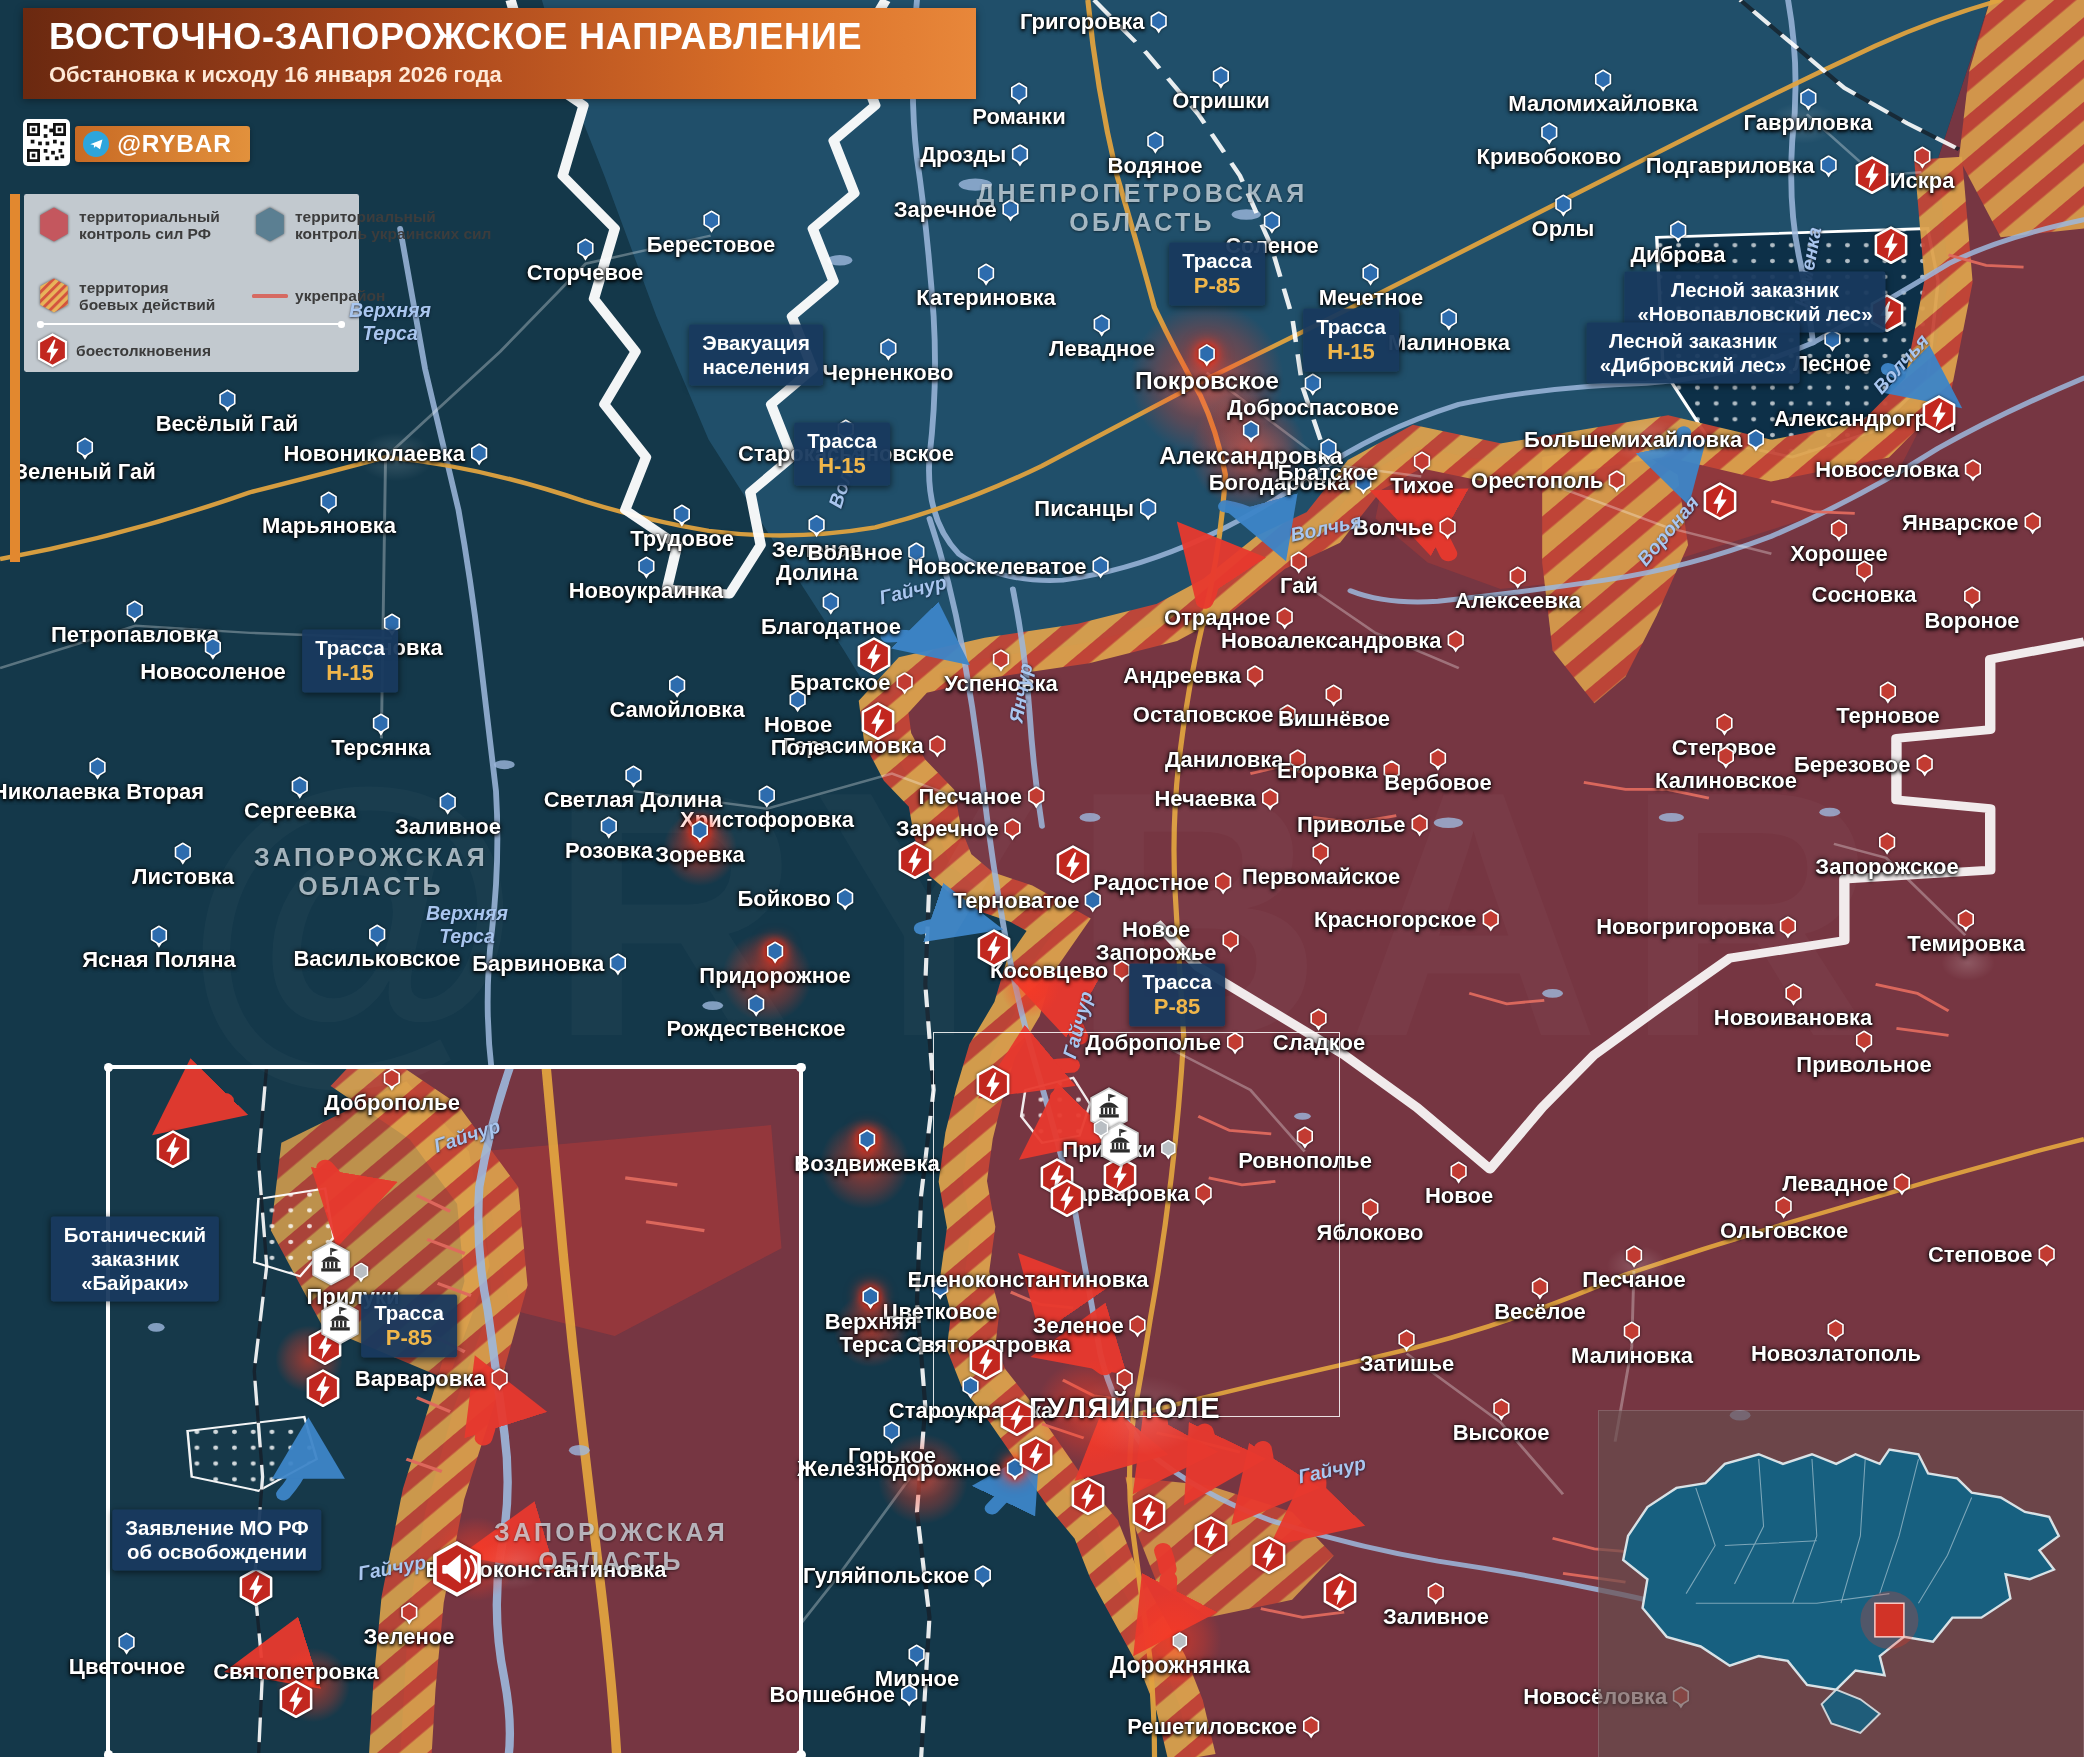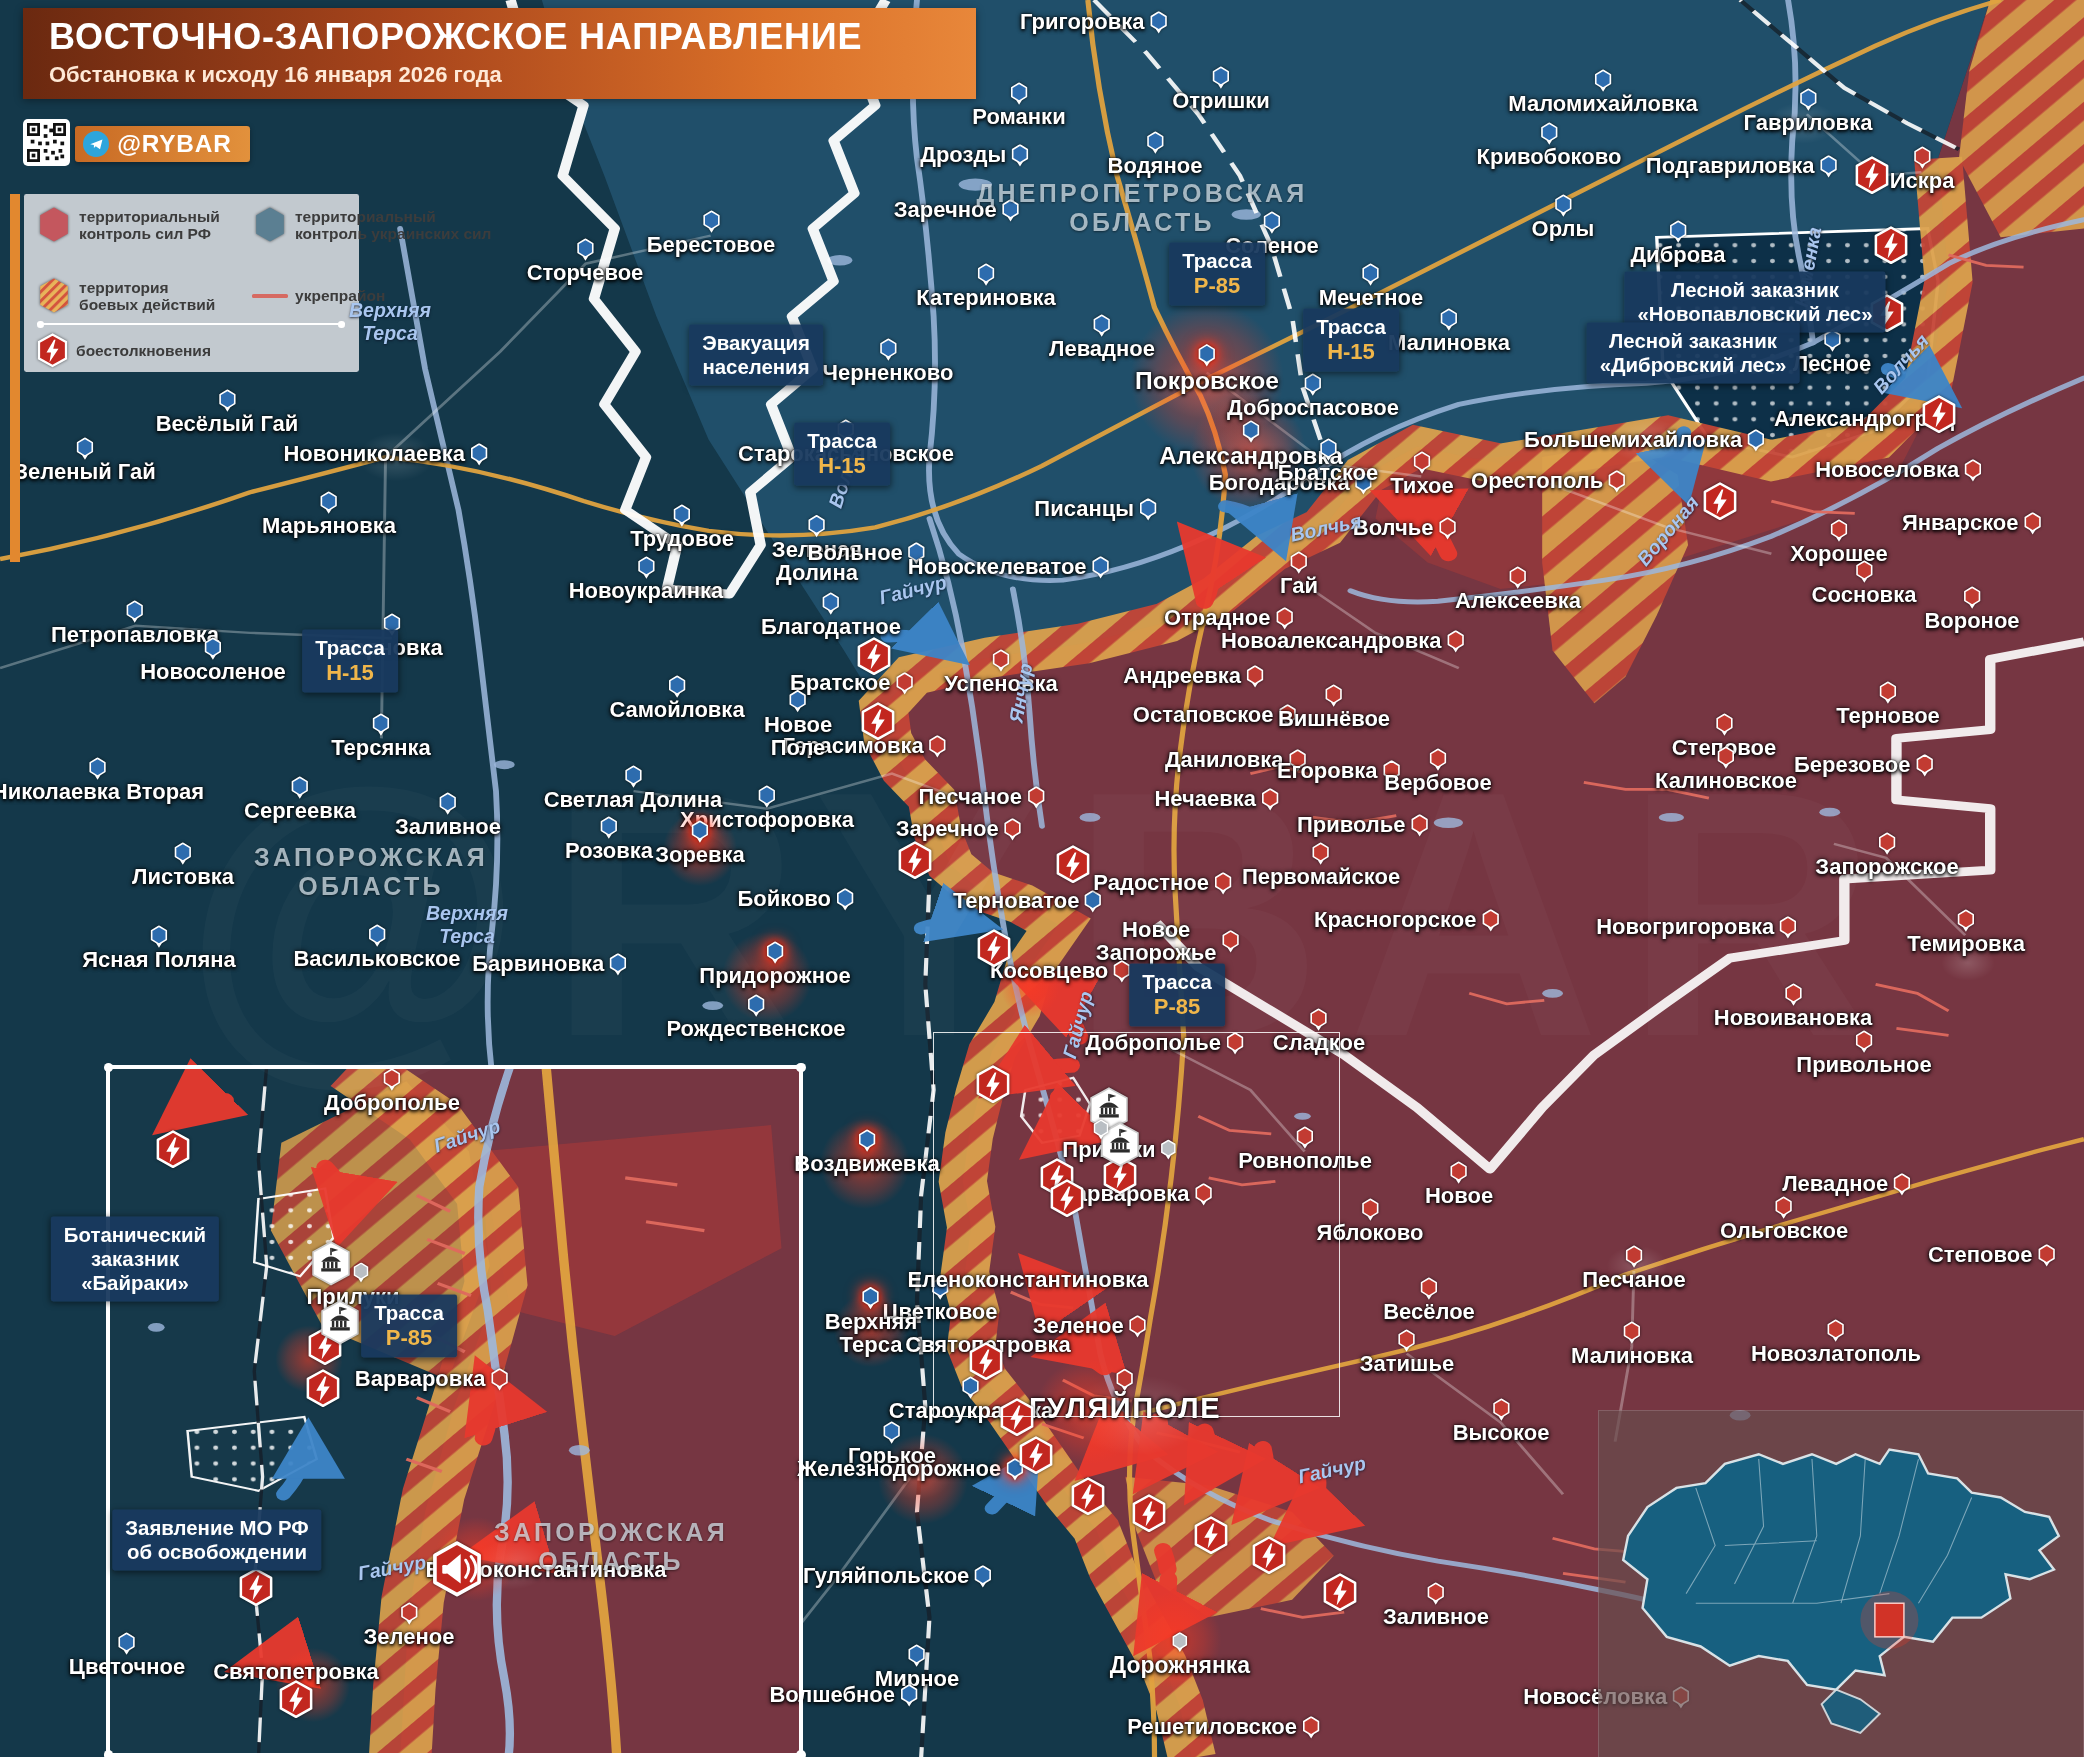--- a/index.html
+++ b/index.html
@@ -1276,21 +1276,21 @@
       </div>
       <div class="item colrev" style="left:1407px;top:1353px;">
         <span class="tlabel" style="font-size:22px;">Затишье</span>
         <span class="">
           <svg class="pin" width="19.5" height="23.6" viewBox="0 0 24 29">
  <path d="M12 1 L21 6.5 V17.5 L12 23 L3 17.5 V6.5 Z" fill="#c23b32" stroke="#ffffff" stroke-width="2" stroke-linejoin="round"></path>
  <path d="M8.5 22 h7 L12 27.5 Z" fill="#ffffff"></path>
           </svg>
         </span>
       </div>
-      <div class="item colrev" style="left:1429px;top:1301px;">
+      <div class="item colrev" style="left:1540px;top:1301px;">
         <span class="tlabel" style="font-size:22px;">Весёлое</span>
         <span class="">
           <svg class="pin" width="19.5" height="23.6" viewBox="0 0 24 29">
  <path d="M12 1 L21 6.5 V17.5 L12 23 L3 17.5 V6.5 Z" fill="#c23b32" stroke="#ffffff" stroke-width="2" stroke-linejoin="round"></path>
  <path d="M8.5 22 h7 L12 27.5 Z" fill="#ffffff"></path>
           </svg>
         </span>
       </div>
       <div class="item colrev" style="left:1501px;top:1422px;">
         <span class="tlabel" style="font-size:22px;">Высокое</span>

